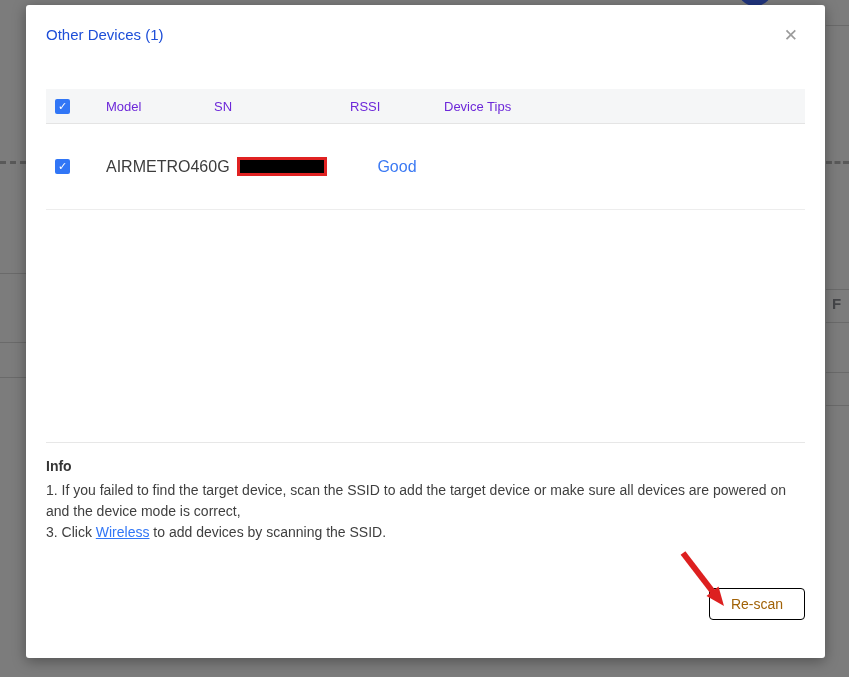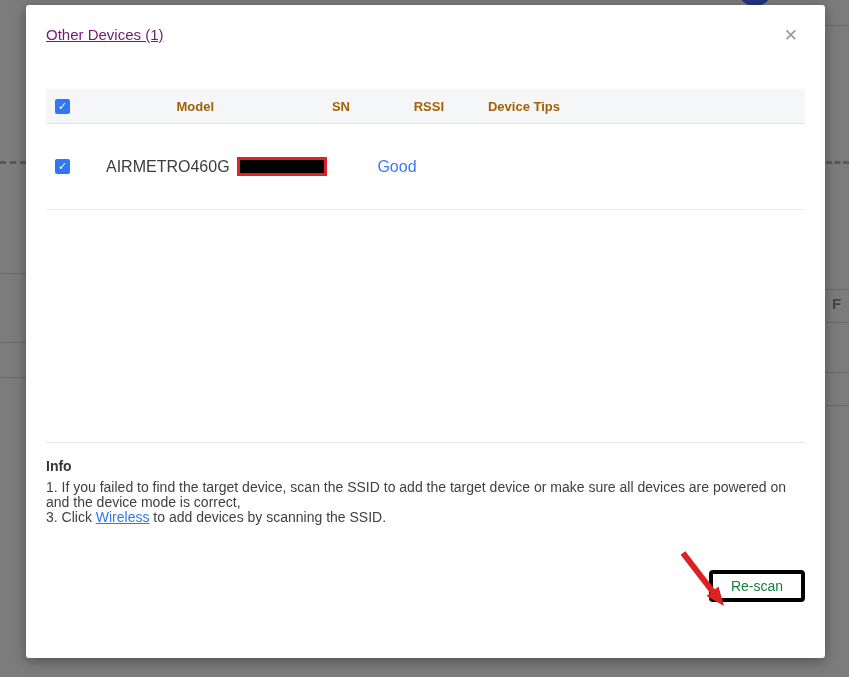--- a/index.html
+++ b/index.html
@@ -32,40 +32,40 @@
     position: absolute; z-index: 2;
     left: 26px; top: 5px; width: 799px; height: 653px;
     background: #ffffff; border-radius: 3px;
     box-shadow: 0 3px 14px rgba(0,0,0,0.35);
     padding: 0 20px;
   }
   .modal-header {
     display: flex; justify-content: space-between; align-items: flex-start;
     padding-top: 21px;
   }
-  .modal-title { font-size: 15px; color: #701a75; text-decoration: underline; }
+  .modal-title { font-size: 15px; color: #1d4ed8; }
   .close-btn {
     font-size: 17px; color: #9b9b9b; line-height: 17px;
     cursor: pointer; user-select: none; margin-top: 1px; margin-right: 7px;
   }
 
   
   .tbl-grid {
     display: grid;
     grid-template-columns: 60px 108px 136px 94px 116px 1fr;
     align-items: center;
   }
   .thead {
     margin-top: 45px; height: 35px;
     background: #f5f6f7;
     border-bottom: 1px solid #e4e4e4;
   }
   .th {
-    font-size: 13px; font-weight: bold; color: #a16207;
-    text-align: right;
+    font-size: 13px; font-weight: normal; color: #6d28d9;
+    text-align: left;
   }
   .trow {
     height: 86px;
     border-bottom: 1px solid #ededed;
   }
   .td { font-size: 16px; color: #3c3c3c; text-align: center; }
   .cell-check { display: flex; justify-content: flex-start; padding-left: 9px; }
   .checkbox {
     width: 15px; height: 15px; border-radius: 2px;
     background: #3176f6;
@@ -78,37 +78,37 @@
     vertical-align: middle;
   }
   .rssi-link { color: #3b79f3; cursor: pointer; text-decoration: none; margin-top: 48px; }
 
   
   .divider {
     border: none; border-top: 1px solid #e7e7e7;
     margin-top: 232px;
   }
   .tips-title { margin-top: 15px; font-size: 14px; font-weight: bold; color: #353535; }
-  .tips-body { margin-top: 6px; font-size: 14px; color: #3f3f3f; line-height: 15px; }
+  .tips-body { margin-top: 6px; font-size: 14px; color: #3f3f3f; line-height: 21px; }
   .tips-line { }
   .wireless-link { color: #3176f6; text-decoration: underline; cursor: pointer; }
 
   
   .footer {
     display: flex; justify-content: flex-end; gap: 12px;
     margin-top: 45px;
   }
   .btn {
     height: 32px; border-radius: 4px; font-size: 14px;
     display: flex; align-items: center; justify-content: center;
     cursor: pointer;
   }
   .btn-rescan {
     width: 96px; background: #ffffff;
-    border: 4px solid #000000; color: #15803d;
+    border: 1px solid #000000; color: #a16207;
   }
   .btn-bridge {
     width: 108px; background: #2d6cf5;
     border: 1px solid #2d6cf5; color: #ffffff;
     font-size: 13px; font-weight: bold;
   }
 
   
   .arrow-annot {
     position: absolute; z-index: 3;

